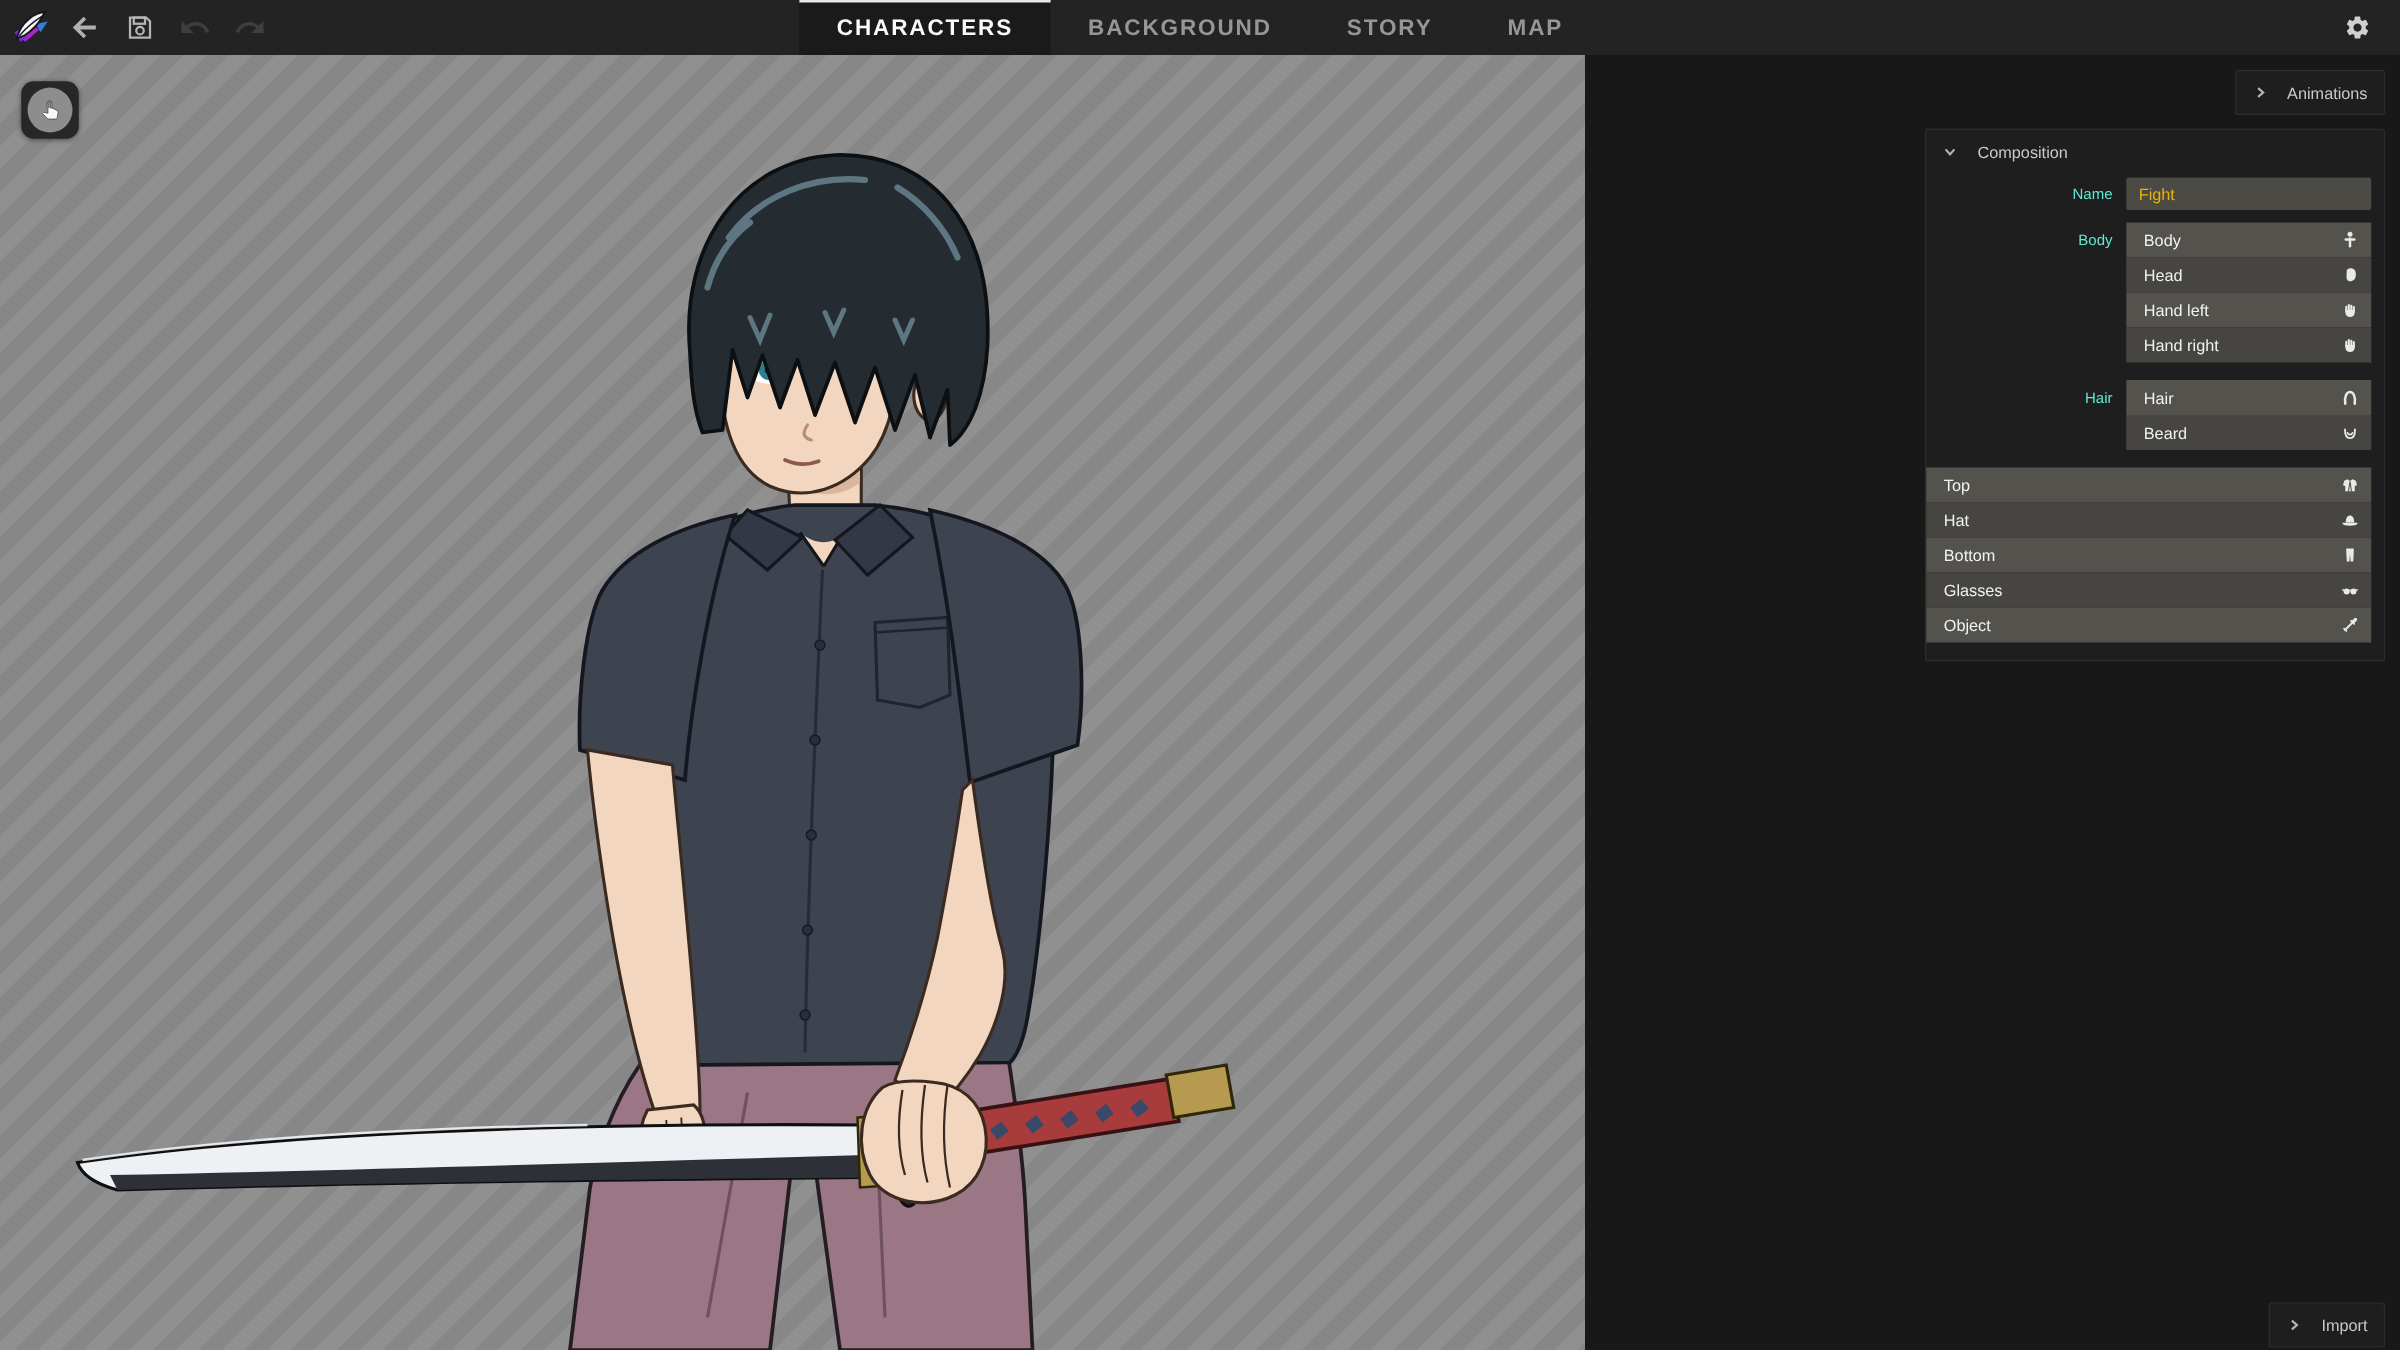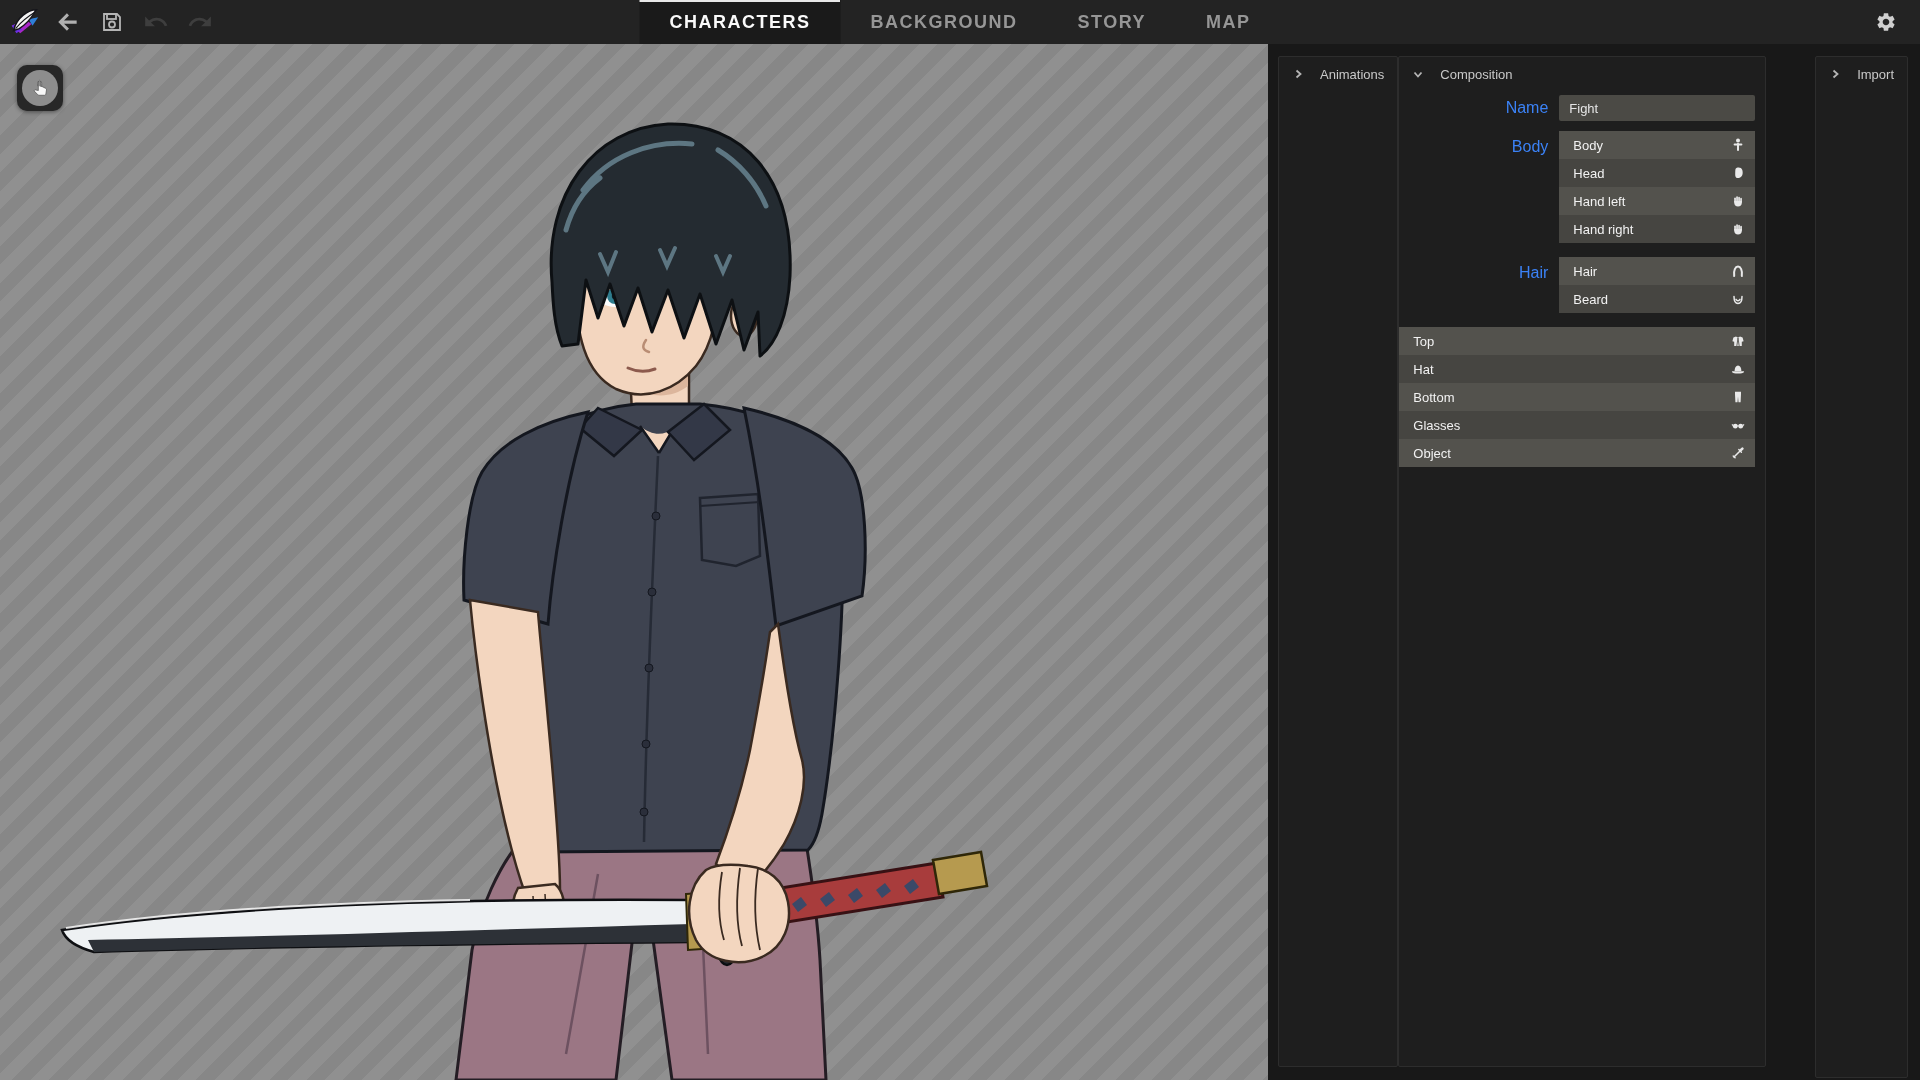--- a/index.html
+++ b/index.html
@@ -30,43 +30,43 @@
             background:repeating-linear-gradient(135deg,#909090 0 13px,#878787 13px 26px); }
   .tool-btn { position:absolute; left:17px; top:21px; width:46px; height:46px;
               background:#272727; border:none; border-radius:10px; cursor:pointer;
               display:flex; align-items:center; justify-content:center;
               box-shadow:0 1px 4px rgba(0,0,0,.45); }
   .tool-btn .circle { width:36px; height:36px; border-radius:50%; background:#8d8d8d;
               display:flex; align-items:center; justify-content:center; }
   .char-svg { position:absolute; inset:0; width:100%; height:100%; }
 
   
-  .panel { flex:1; background:#181818; display:flex; flex-direction:row;
-           padding:12px 12px 2px 10px; min-height:0; }
+  .panel { flex:1; background:#181818; display:flex; flex-direction:column;
+           padding:12px 12px 2px 10px; min-height:0;align-items:flex-end; }
   .section { background:#1e1e1e; border:1px solid #2d2d2d; border-radius:2px;
              margin-bottom:11px; flex:none; }
   .sec-head { height:34px; display:flex; align-items:center; gap:16px; padding:0 13px;
               cursor:pointer; }
   .sec-title { font-size:13px; color:#c9c9c9; }
   .chev { display:flex; }
   .sec-body { padding:4px 0 12px 0; }
   .form-row { display:flex; align-items:center; margin-bottom:10px; }
   .form-label, .group-label { width:160px; flex:none; text-align:right; padding-right:11px;
-              font-size:16px; color:#3b82f6; }
+              font-size:12px; color:#5eead4; }
   .group { display:flex; margin-bottom:14px; }
   .group:last-child { margin-bottom:2px; }
   .group-label { padding-top:7px; }
   .group-rows { flex:1; margin-right:10px; display:flex; flex-direction:column; }
   .item-row { height:28px; display:flex; align-items:center; padding:0 9px 0 14px;
               background:#53524d; cursor:pointer; }
   .item-row:nth-child(even) { background:#464541; }
   .item-label { font-size:13px; color:#f2f2f2; flex:1; }
   .item-icon { display:flex; }
   .name-input { flex:1; margin-right:10px; height:26px; background:#4b4a45; border:none;
-                border-radius:2px; color:#e5e5e5; font-size:13px; padding:0 10px;
+                border-radius:2px; color:#eab308; font-size:13px; padding:0 10px;
                 font-family:"Liberation Sans", sans-serif; }
   .spacer { flex:1; }
 </style>
 </head>
 <body>
 
 <div class="app">
 
   <div class="topbar">
     <div class="tb-left">

